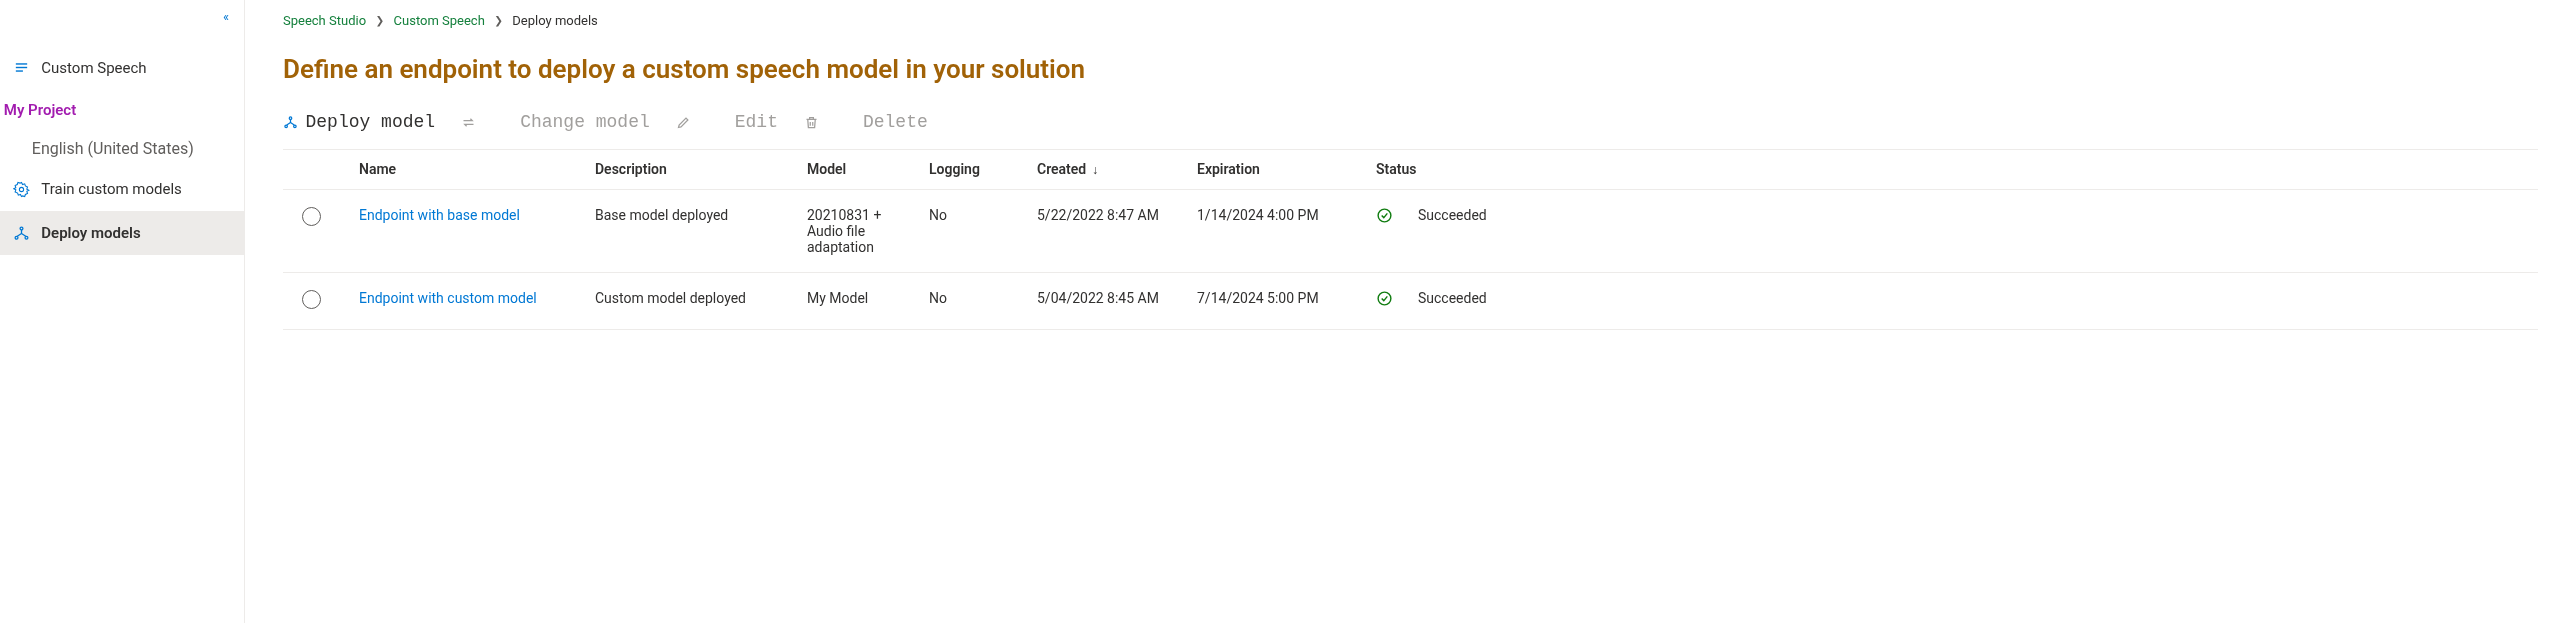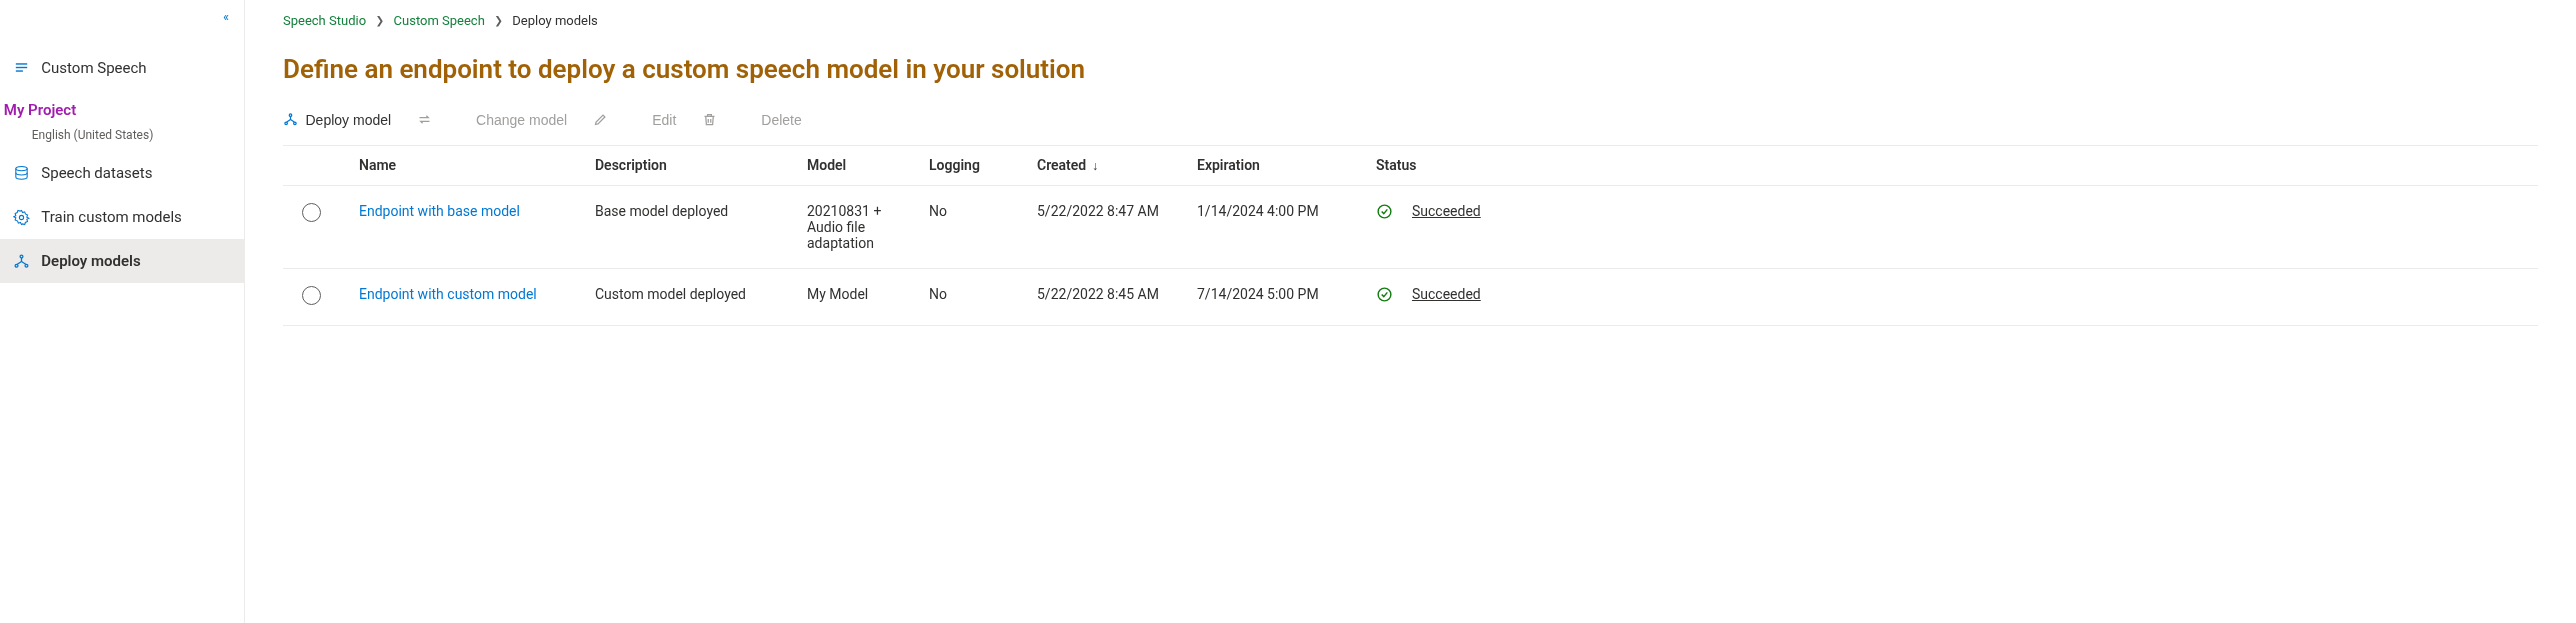--- a/index.html
+++ b/index.html
@@ -36,21 +36,21 @@
     align-items: center;
     gap: 11.3px;
     padding: 15px 13px 7.5px 13px;
     margin-top: 36px;
   }
   .sidebar-header .icon { color: #0078d4; }
   .sidebar-header-label { font-size: 15px; color: #323130; font-weight: 400; }
 
   .project-block { padding: 17px 3.8px 9.4px 3.8px; }
   .project-name { font-size: 15px; font-weight: 600; color: #a21caf; }
-  .project-lang { font-size: 12px; color: #605e5c; margin-top: 9px; padding-left: 28px; }
+  .project-lang { font-size: 16px; color: #605e5c; margin-top: 20px; padding-left: 28px; }
 
   .nav-item {
     display: flex;
     align-items: center;
     gap: 11.3px;
     padding: 13px 13px;
     font-size: 15px;
     color: #323130;
     cursor: pointer;
   }
@@ -84,28 +84,28 @@
   }
 
   .toolbar {
     display: flex;
     align-items: center;
     gap: 26px;
     padding-bottom: 17px;
   }
   .tool-btn {
     display: flex;
-    align-items: flex-start;
+    align-items: center;
     gap: 7.5px;
-    font-size: 14px;
+    font-size: 18px;
     color: #323130;
     cursor: pointer;
     background: none;
     border: none;
-    font-family: Liberation Sans, sans-serif;
+    font-family: Liberation Mono, monospace;
   }
   .tool-btn.disabled { color: #a19f9d; cursor: default; gap: 44px; }
   .tool-btn .icon { width: 15px; height: 15px; }
   .tool-btn:not(.disabled) .icon { color: #0078d4; }
   .tool-btn.disabled .icon { color: #a19f9d; }
 
   
   table.endpoints {
     width: 100%;
     border-collapse: collapse;
@@ -129,21 +129,21 @@
   .checkbox-cell { width: 53px; }
   .row-checkbox {
     width: 19px; height: 19px;
     border-radius: 50%;
     border: 0.9px solid #605e5c;
     background: #fff;
     display: inline-block;
   }
   td a.row-link { color: #0078d4; text-decoration: none; }
 
-  .status-cell { display: flex; align-items: center; gap: 19px; text-decoration: underline; }
+  .status-cell { display: flex; align-items: center; gap: 25px; }
   .success-icon { color: #107c10; width:17px; height:17px; }
 
   .sort-arrow { font-size: 12.2px; color:#323130; margin-left:5.7px; }
 
   .col-name{width:236px;}
   .col-desc{width:212px;}
   .col-model{width:122px;}
   .col-logging{width:108px;}
   .col-created{width:160px;}
   .col-exp{width:179px;}
@@ -161,28 +161,20 @@
         <line x1="4" y1="17" x2="14" y2="17"></line>
       </svg>
     <span class="sidebar-header-label">Custom Speech</span>
   </div>
 
   <div class="project-block">
     <div class="project-name">My Project</div>
     <div class="project-lang">English (United States)</div>
   </div>
 
-  <div class="nav-item">
-    <svg class="icon" viewBox="0 0 24 24" fill="none" stroke="currentColor" stroke-width="1.5">
-        <ellipse cx="12" cy="5" rx="8" ry="3"></ellipse>
-        <path d="M4 5v6c0 1.66 3.58 3 8 3s8-1.34 8-3V5"></path>
-        <path d="M4 11v6c0 1.66 3.58 3 8 3s8-1.34 8-3v-6"></path>
-      </svg>
-    <span>Speech datasets</span>
-  </div>
 
   <div class="nav-item">
     <svg class="icon" viewBox="0 0 24 24" fill="none" stroke="currentColor" stroke-width="1.5">
         <circle cx="12" cy="12" r="3"></circle>
         <path d="M12 2l1.5 3 3-1 1 3 3 1.5-1 3 3 1.5-3 1.5 1 3-3 1.5-1 3-3-1L12 22l-1.5-3-3 1-1-3L3 15.5l1-3L1 11l3-1.5-1-3 3-1.5 1-3 3 1z"></path>
       </svg>
     <span>Train custom models</span>
   </div>
 
 
@@ -270,21 +262,21 @@
             <span>Succeeded</span>
           </div>
         </td>
       </tr>
       <tr>
         <td class="checkbox-cell"><span class="row-checkbox"></span></td>
         <td><a href="#" class="row-link">Endpoint with custom model</a></td>
         <td>Custom model deployed</td>
         <td>My Model</td>
         <td>No</td>
-        <td>5/22/2022 8:45 AM</td>
+        <td>5/04/2022 8:45 AM</td>
         <td>7/14/2024 5:00 PM</td>
         <td>
           <div class="status-cell">
             <svg class="success-icon" viewBox="0 0 24 24" fill="none" stroke="currentColor" stroke-width="2">
                 <circle cx="12" cy="12" r="9"></circle>
                 <path d="M8 12l3 3 5-6"></path>
               </svg>
             <span>Succeeded</span>
           </div>
         </td>

